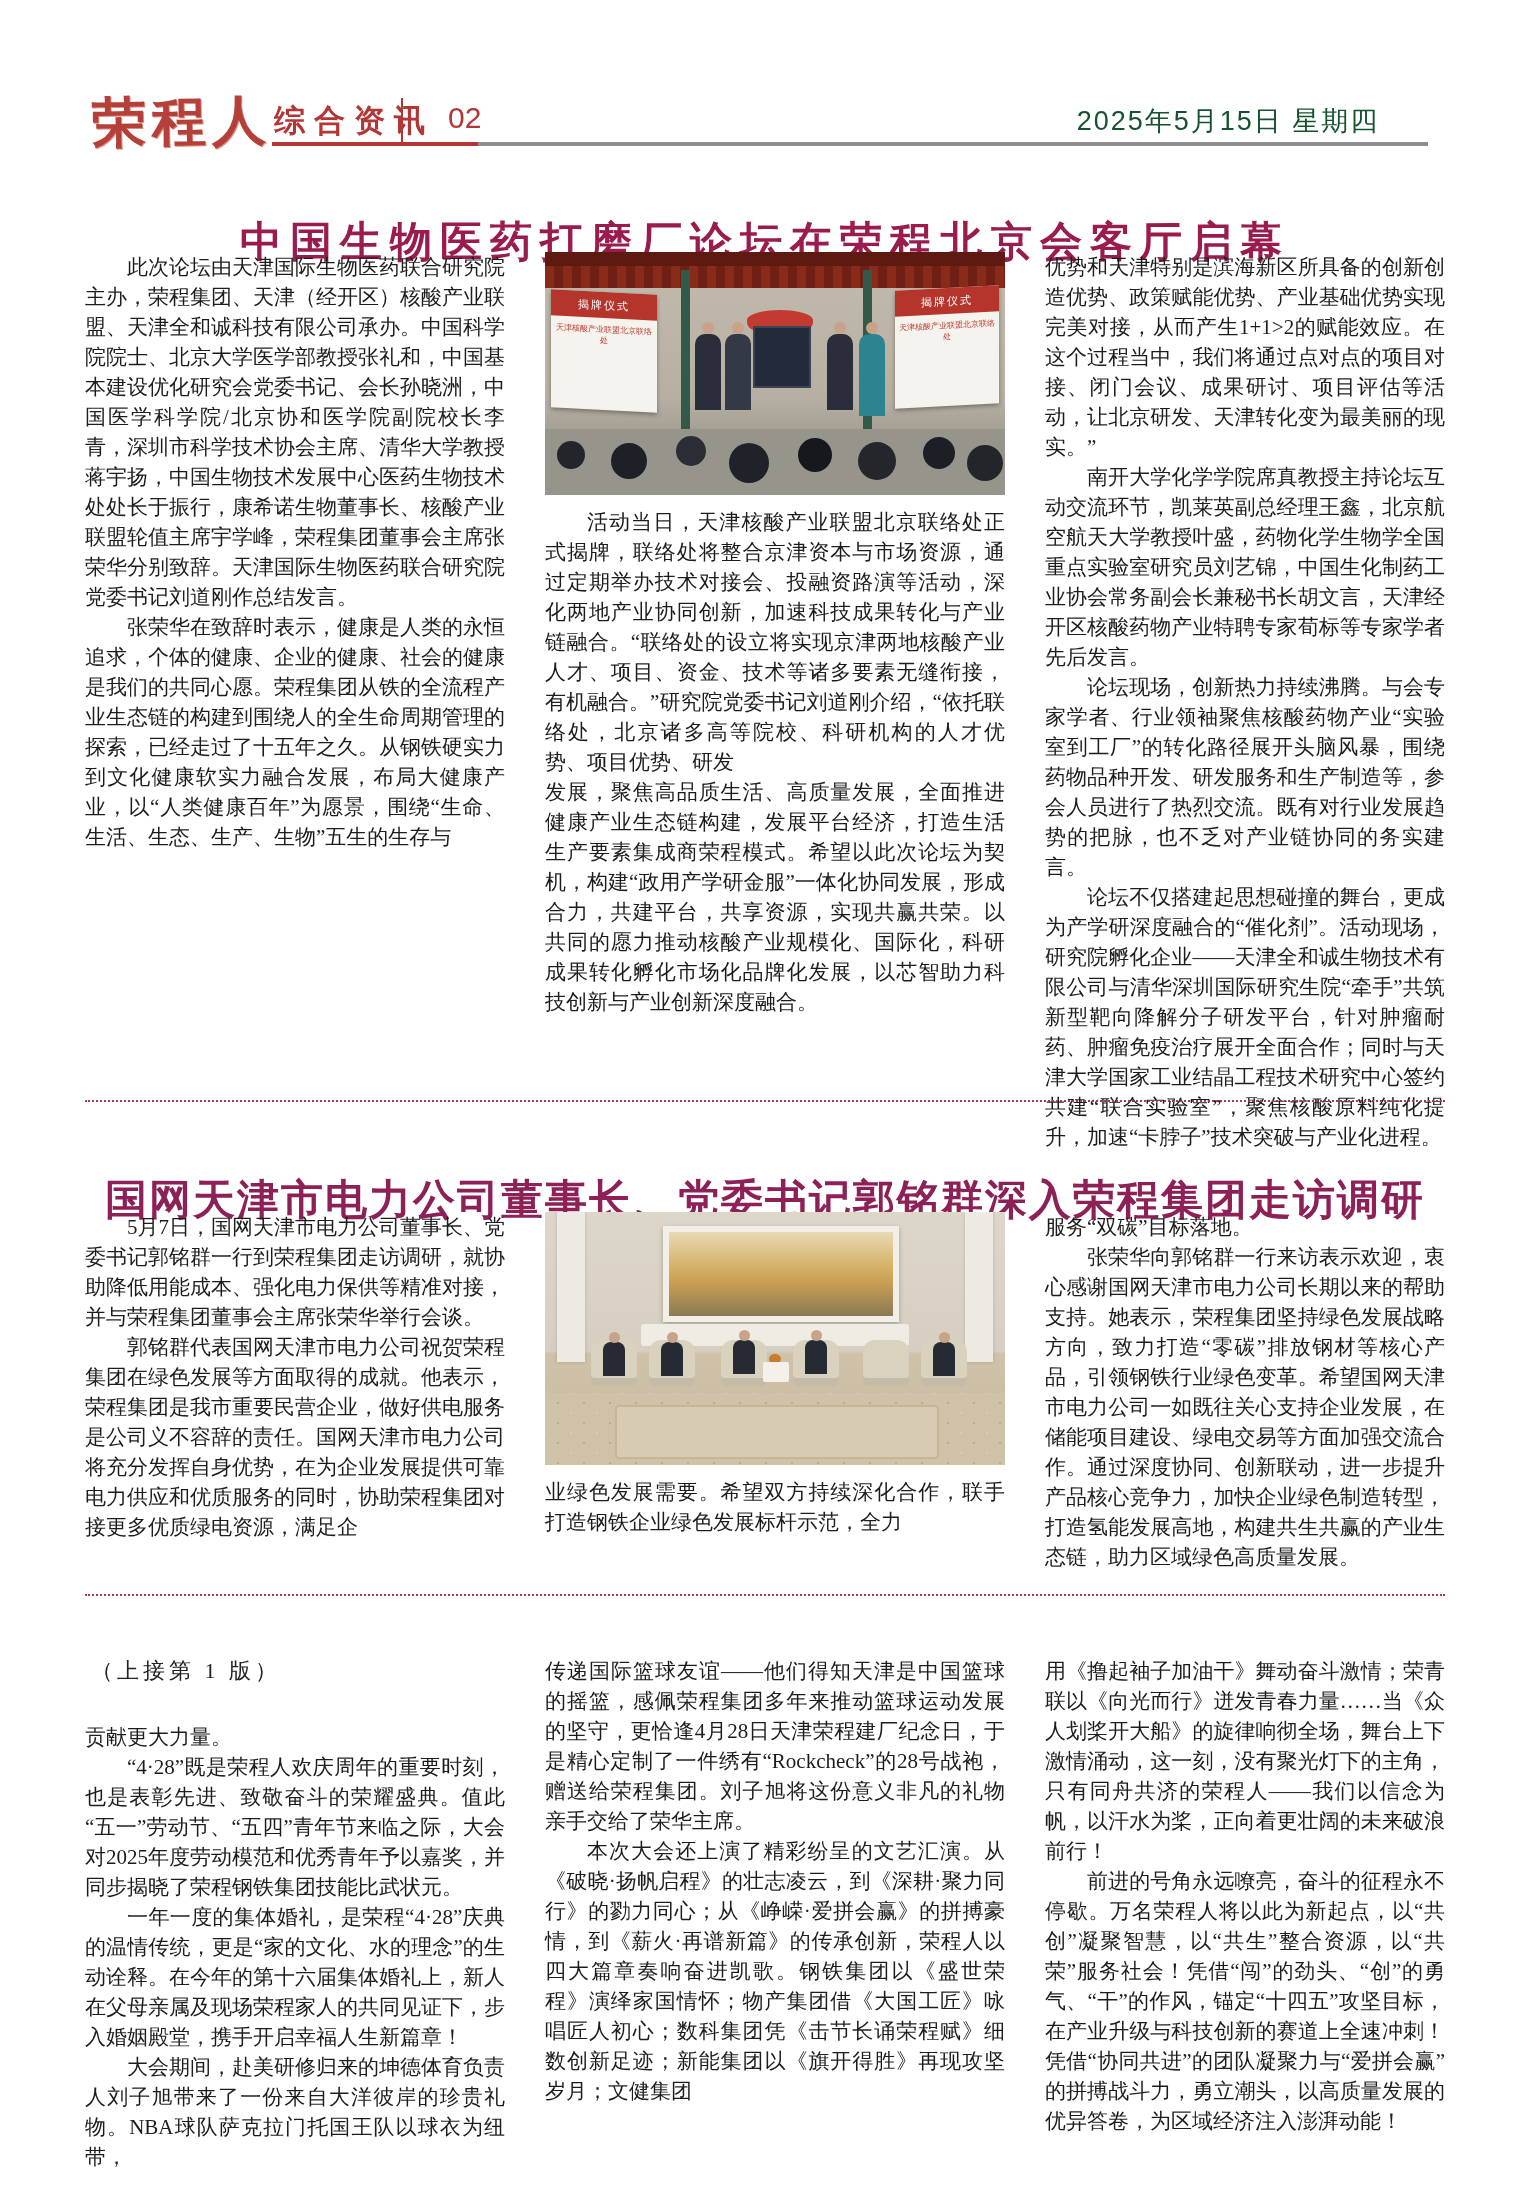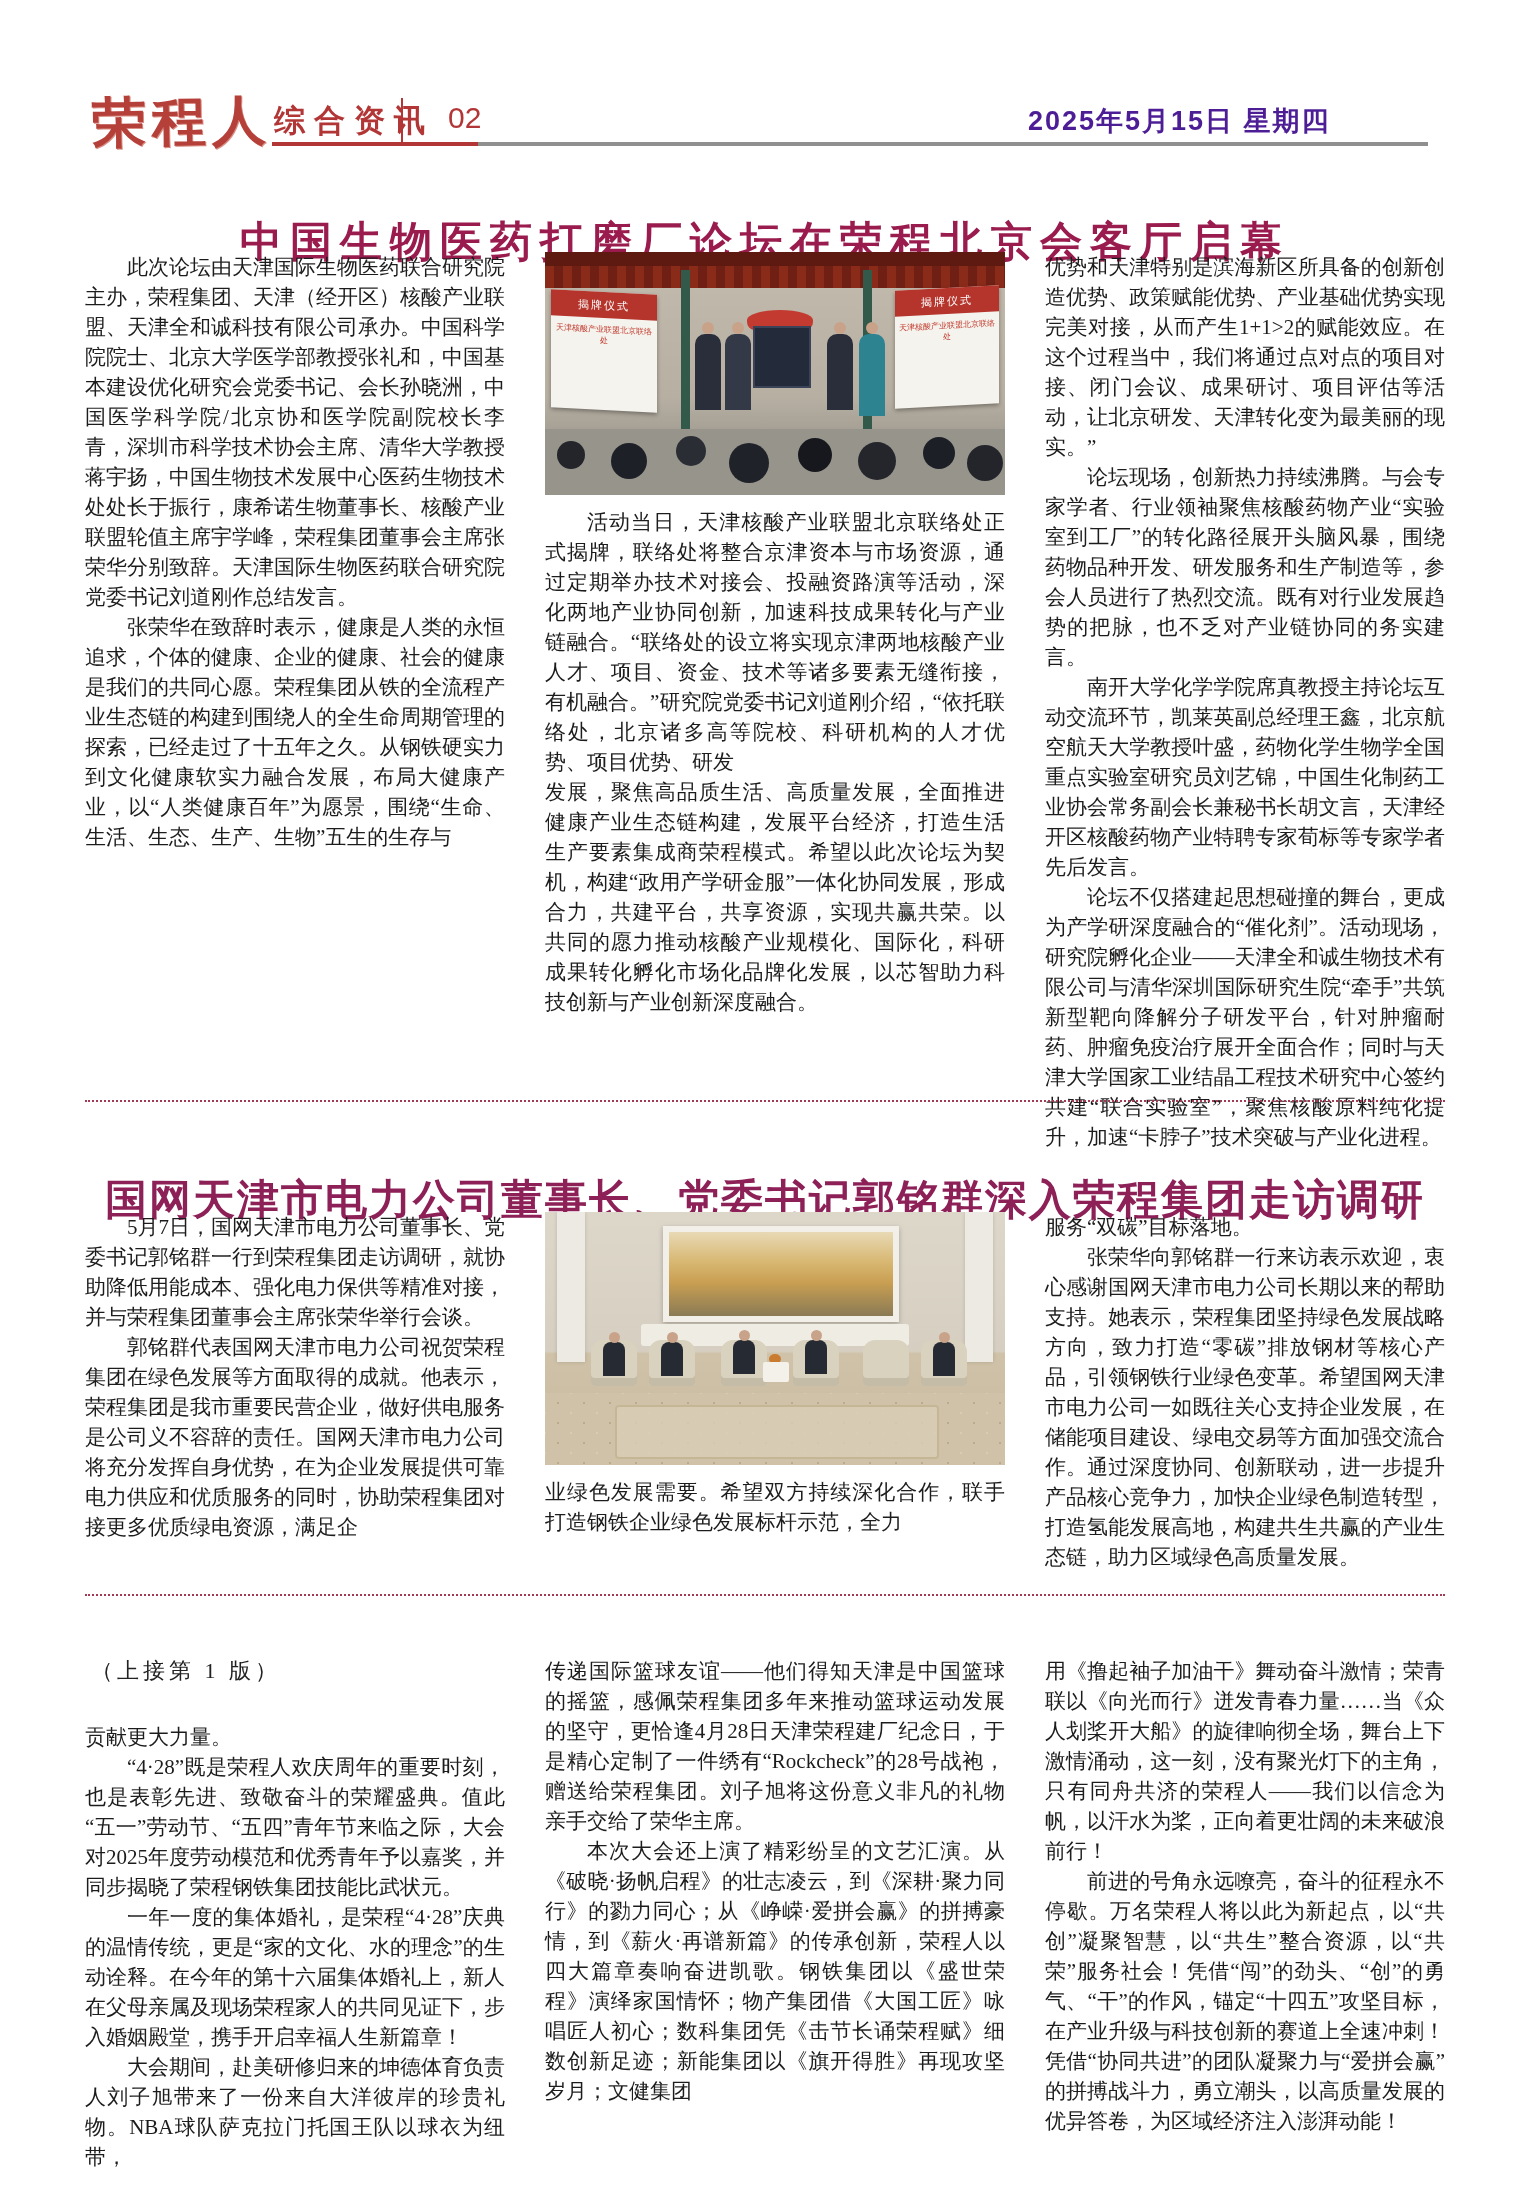--- a/index.html
+++ b/index.html
@@ -20,22 +20,22 @@
     left:274px;top:100px;font-size:31px;font-weight:bold;color:#b23636;
     font-family:"Liberation Sans","DejaVu Sans",sans-serif;letter-spacing:9px;
   }
   .section-divider{left:401px;top:98px;width:2px;height:44px;background:#b23636;}
   .page-number{
     left:413px;top:101px;font-size:30px;color:#b23636;
     font-family:"Liberation Sans","DejaVu Sans",sans-serif;
     padding-left:35px;
   }
   .masthead-date{
-    top:103px;left:1028px;width:400px;text-align:left;font-size:27px;font-weight:bold;
-    color:#4c1d95;font-family:"Liberation Sans","DejaVu Sans",sans-serif;letter-spacing:2px;
+    top:103px;left:1028px;width:400px;text-align:center;font-size:27px;font-weight:normal;
+    color:#14532d;font-family:"Liberation Sans","DejaVu Sans",sans-serif;letter-spacing:2px;
   }
   .rule-red{left:272px;top:142px;width:206px;height:4px;background:#b23636;}
   .rule-gray{left:478px;top:142px;width:950px;height:4px;background:#8f8f8f;}
 
   
   .headline{
     left:85px;width:1360px;text-align:center;font-weight:bold;
     font-family:"Liberation Sans","DejaVu Sans",sans-serif;white-space:nowrap;
   }
   .headline1{top:186px;font-size:42px;letter-spacing:8px;color:#9a1c4e;}
@@ -149,22 +149,22 @@
       <div class="fig fig3"></div>
       <div class="fig fig4"></div>
       <div class="ph1-floor"></div>
       <div class="ph1-head"></div>
     </div>
     <p class="body ind">活动当日，天津核酸产业联盟北京联络处正式揭牌，联络处将整合京津资本与市场资源，通过定期举办技术对接会、投融资路演等活动，深化两地产业协同创新，加速科技成果转化与产业链融合。“联络处的设立将实现京津两地核酸产业人才、项目、资金、技术等诸多要素无缝衔接，有机融合。”研究院党委书记刘道刚介绍，“依托联络处，北京诸多高等院校、科研机构的人才优势、项目优势、研发</p>
     <p class="body">发展，聚焦高品质生活、高质量发展，全面推进健康产业生态链构建，发展平台经济，打造生活生产要素集成商荣程模式。希望以此次论坛为契机，构建“政用产学研金服”一体化协同发展，形成合力，共建平台，共享资源，实现共赢共荣。以共同的愿力推动核酸产业规模化、国际化，科研成果转化孵化市场化品牌化发展，以芯智助力科技创新与产业创新深度融合。</p>
   </div>
   <div class="colC">
     <p class="body">优势和天津特别是滨海新区所具备的创新创造优势、政策赋能优势、产业基础优势实现完美对接，从而产生1+1&gt;2的赋能效应。在这个过程当中，我们将通过点对点的项目对接、闭门会议、成果研讨、项目评估等活动，让北京研发、天津转化变为最美丽的现实。”</p>
+    <p class="body ind">南开大学化学学院席真教授主持论坛互动交流环节，凯莱英副总经理王鑫，北京航空航天大学教授叶盛，药物化学生物学全国重点实验室研究员刘艺锦，中国生化制药工业协会常务副会长兼秘书长胡文言，天津经开区核酸药物产业特聘专家荀标等专家学者先后发言。</p>
     <p class="body ind">论坛现场，创新热力持续沸腾。与会专家学者、行业领袖聚焦核酸药物产业“实验室到工厂”的转化路径展开头脑风暴，围绕药物品种开发、研发服务和生产制造等，参会人员进行了热烈交流。既有对行业发展趋势的把脉，也不乏对产业链协同的务实建言。</p>
-    <p class="body ind">南开大学化学学院席真教授主持论坛互动交流环节，凯莱英副总经理王鑫，北京航空航天大学教授叶盛，药物化学生物学全国重点实验室研究员刘艺锦，中国生化制药工业协会常务副会长兼秘书长胡文言，天津经开区核酸药物产业特聘专家荀标等专家学者先后发言。</p>
     <p class="body ind">论坛不仅搭建起思想碰撞的舞台，更成为产学研深度融合的“催化剂”。活动现场，研究院孵化企业——天津全和诚生物技术有限公司与清华深圳国际研究生院“牵手”共筑新型靶向降解分子研发平台，针对肿瘤耐药、肿瘤免疫治疗展开全面合作；同时与天津大学国家工业结晶工程技术研究中心签约共建“联合实验室”，聚焦核酸原料纯化提升，加速“卡脖子”技术突破与产业化进程。</p>
   </div>
 </div>
 
 <div class="abs dotrule dotrule1"></div>
 
 <h1 class="abs headline headline2">国网天津市电力公司董事长、党委书记郭铭群深入荣程集团走访调研</h1>
 
 <div class="abs body-row a2-body">
   <div class="colA">

